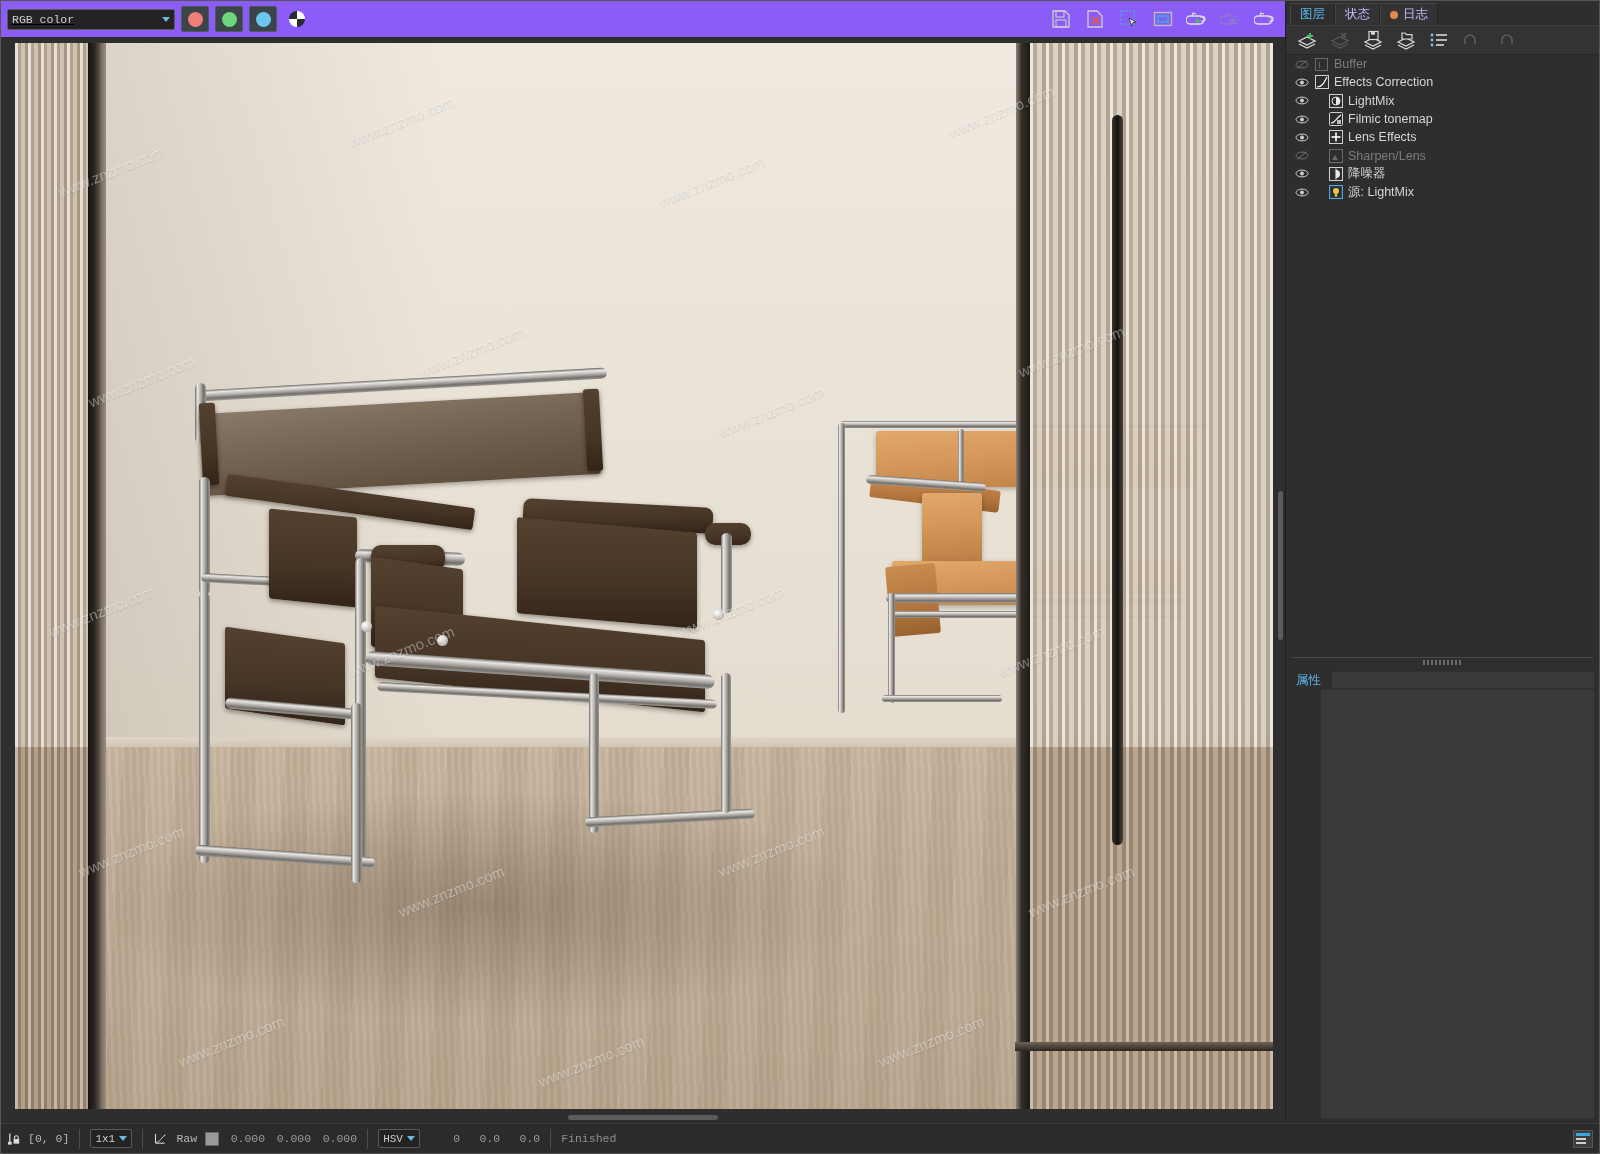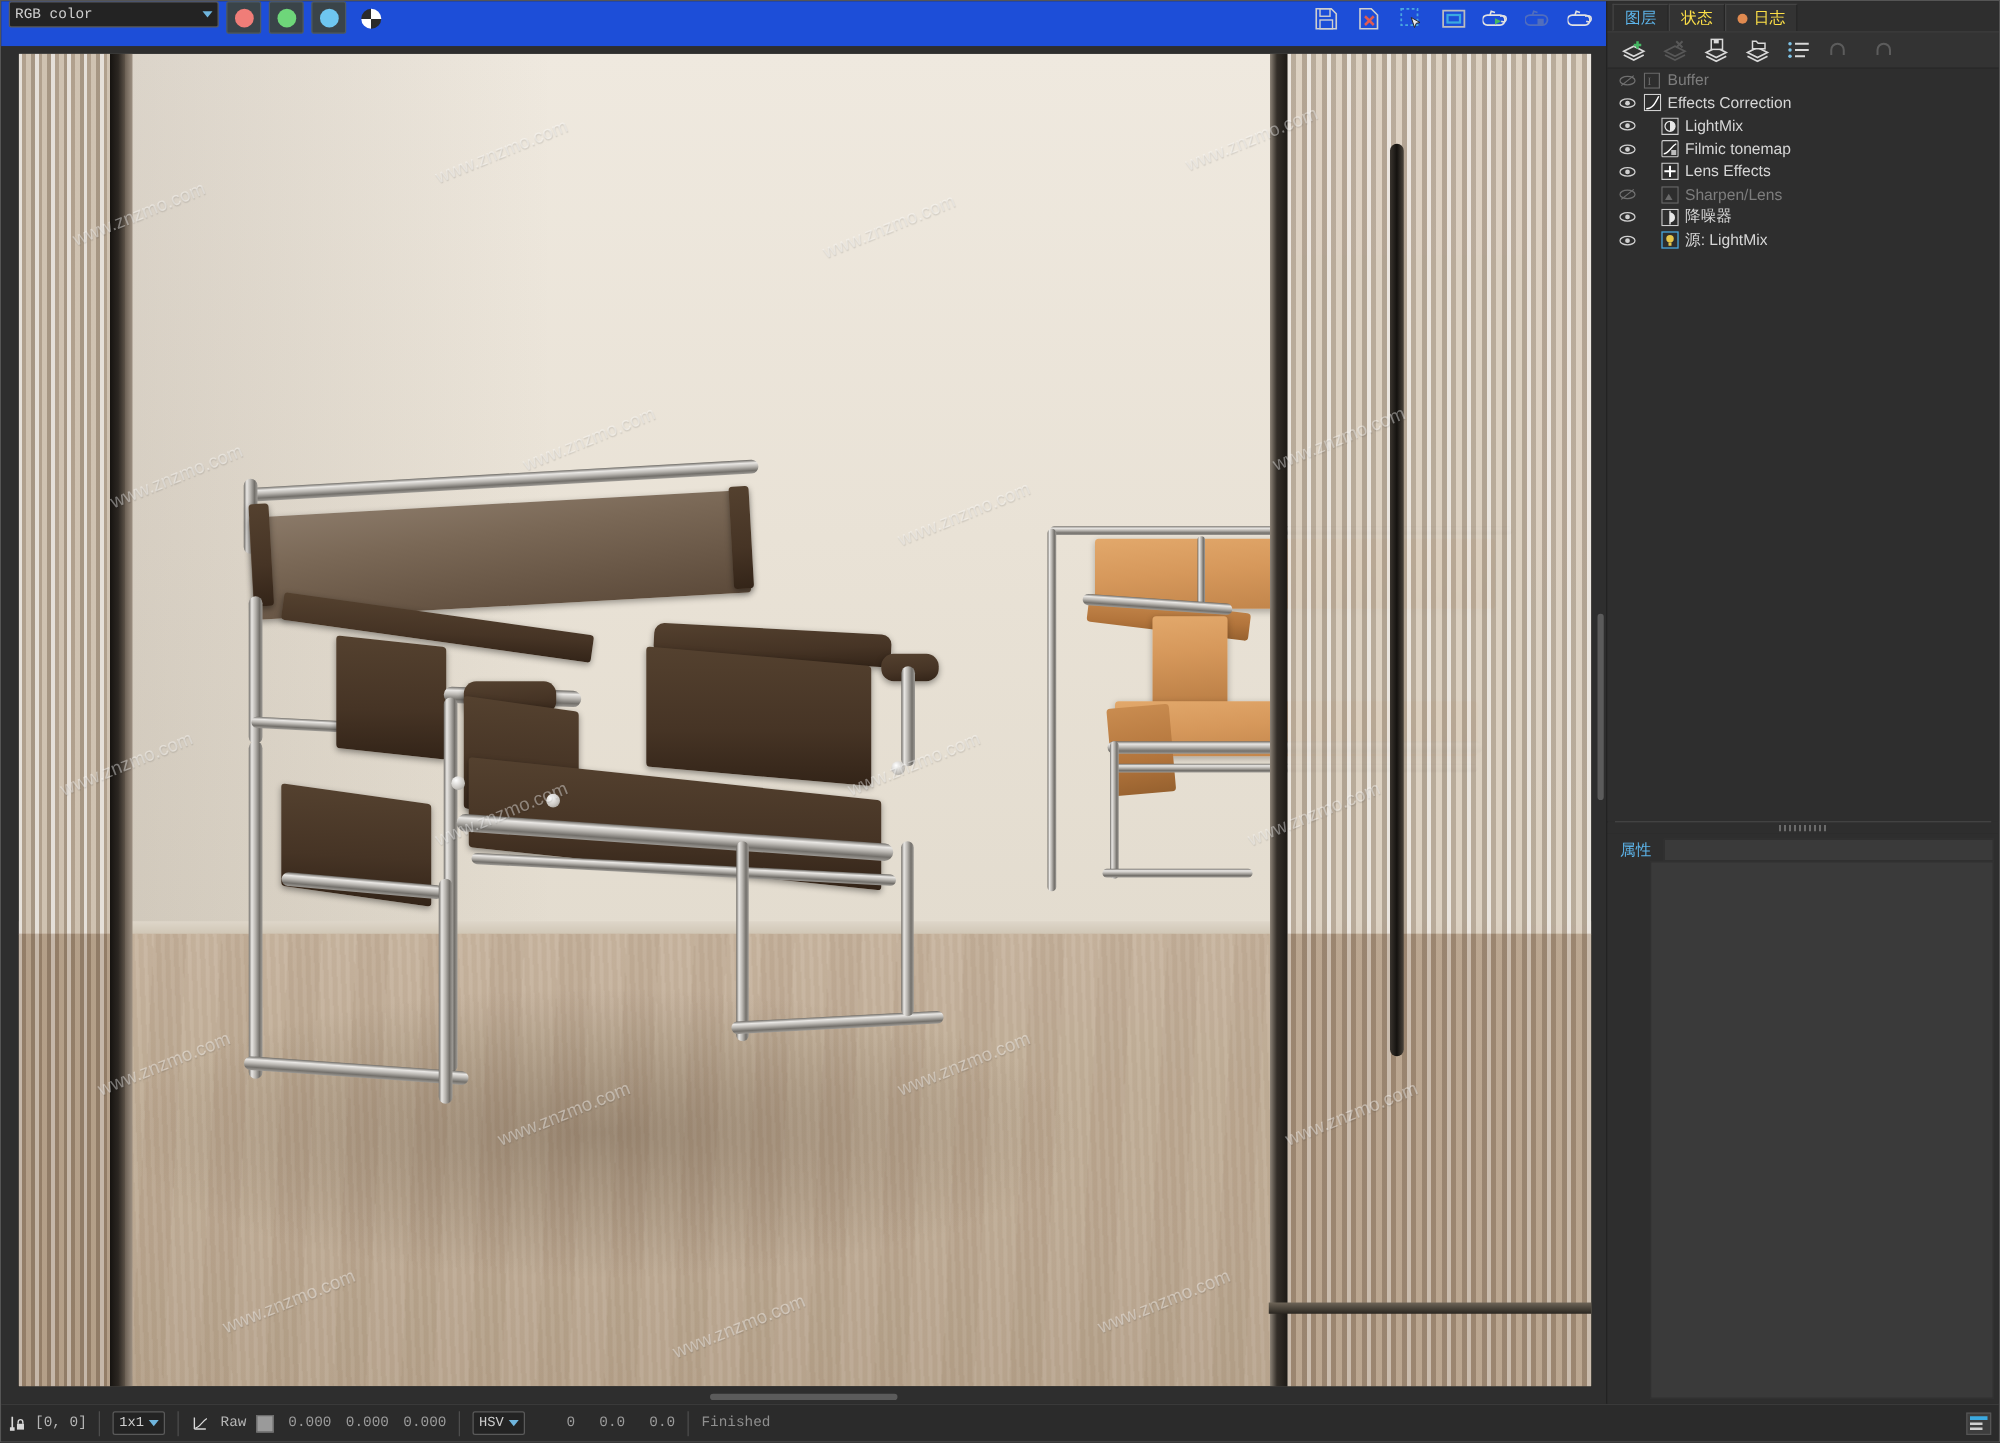--- a/index.html
+++ b/index.html
@@ -29,22 +29,22 @@
              align-items: center; padding-left: 8px; gap: 2px; }
   .menu-item { font-size: 12.5px; color: #c8c8c8; padding: 3px 8px; border-radius: 2px; }
 
   
   .body { flex: 1; display: flex; min-height: 0; }
 
   
   .left { flex: 1; display: flex; flex-direction: column; min-width: 0;
           background: #2e2e2e; }
 
-  .vtoolbar { height: 36px; flex: 0 0 36px; display: flex; 
-              padding: 0 6px; gap: 6px; background: #1d4ed8; }
+  .vtoolbar { height: 36px; flex: 0 0 36px; display: flex; align-items: center;
+              padding: 0 6px; gap: 6px; background: #8b5cf6; text-decoration: underline; }
   .combo { width: 168px; height: 21px; background: #232323; border: 1px solid #5a5a5a;
            border-radius: 2px; display: flex; align-items: center; padding: 0 4px;
            font-family: "Liberation Mono", monospace; font-size: 11.5px; color: #cfcfcf; }
   .combo .cv { flex: 1; overflow: hidden; white-space: nowrap; }
   .caret { width: 0; height: 0; border-left: 4px solid transparent;
            border-right: 4px solid transparent; border-top: 5px solid #6fb5dd; }
   .chbtn { width: 28px; height: 26px; background: #3a4449; border: 1px solid #4e5a60;
            border-radius: 2px; display: flex; align-items: center; justify-content: center; }
   .dot { width: 15px; height: 15px; border-radius: 50%; }
   .halfdot { width: 16px; height: 16px; border-radius: 50%;
@@ -153,21 +153,21 @@
   .hscroll { position: absolute; left: 14px; right: 14px; bottom: 2px; height: 7px; }
   .hscroll i { position: absolute; top: 1px; height: 5px; left: 44%; width: 12%;
                background: #5b5b5b; border-radius: 3px; display: block; }
 
   
   .right { width: 314px; flex: 0 0 314px; background: #2e2e2e; display: flex;
            flex-direction: column; border-left: 1px solid #1f1f1f; }
   .rtabs { height: 24px; flex: 0 0 24px; display: flex; align-items: flex-end; gap: 0;
            background: #2e2e2e; padding-left: 4px; }
   .rtab { height: 22px; padding: 0 9px; display: flex; align-items: center; gap: 5px;
-          font-size: 12.5px; color: #fde047; background: #333; border-top: 1px solid #444;
+          font-size: 12.5px; color: #c4b5fd; background: #333; border-top: 1px solid #444;
           border-left: 1px solid #444; border-right: 1px solid #252525; }
   .rtab.active { color: #5cb3e8; background: #2e2e2e; border-bottom: 1px solid #2e2e2e; }
   .logdot { width: 8px; height: 8px; border-radius: 50%; background: #e08a50; }
 
   .rtoolbar { height: 30px; flex: 0 0 30px; display: flex; align-items: center;
               gap: 3px; padding: 0 6px; background: #333;
               border-top: 1px solid #3d3d3d; border-bottom: 1px solid #262626; }
   .ricon { width: 30px; height: 26px; display: flex; align-items: center; justify-content: center; }
   .ricon.dis { opacity: .4; }
 

